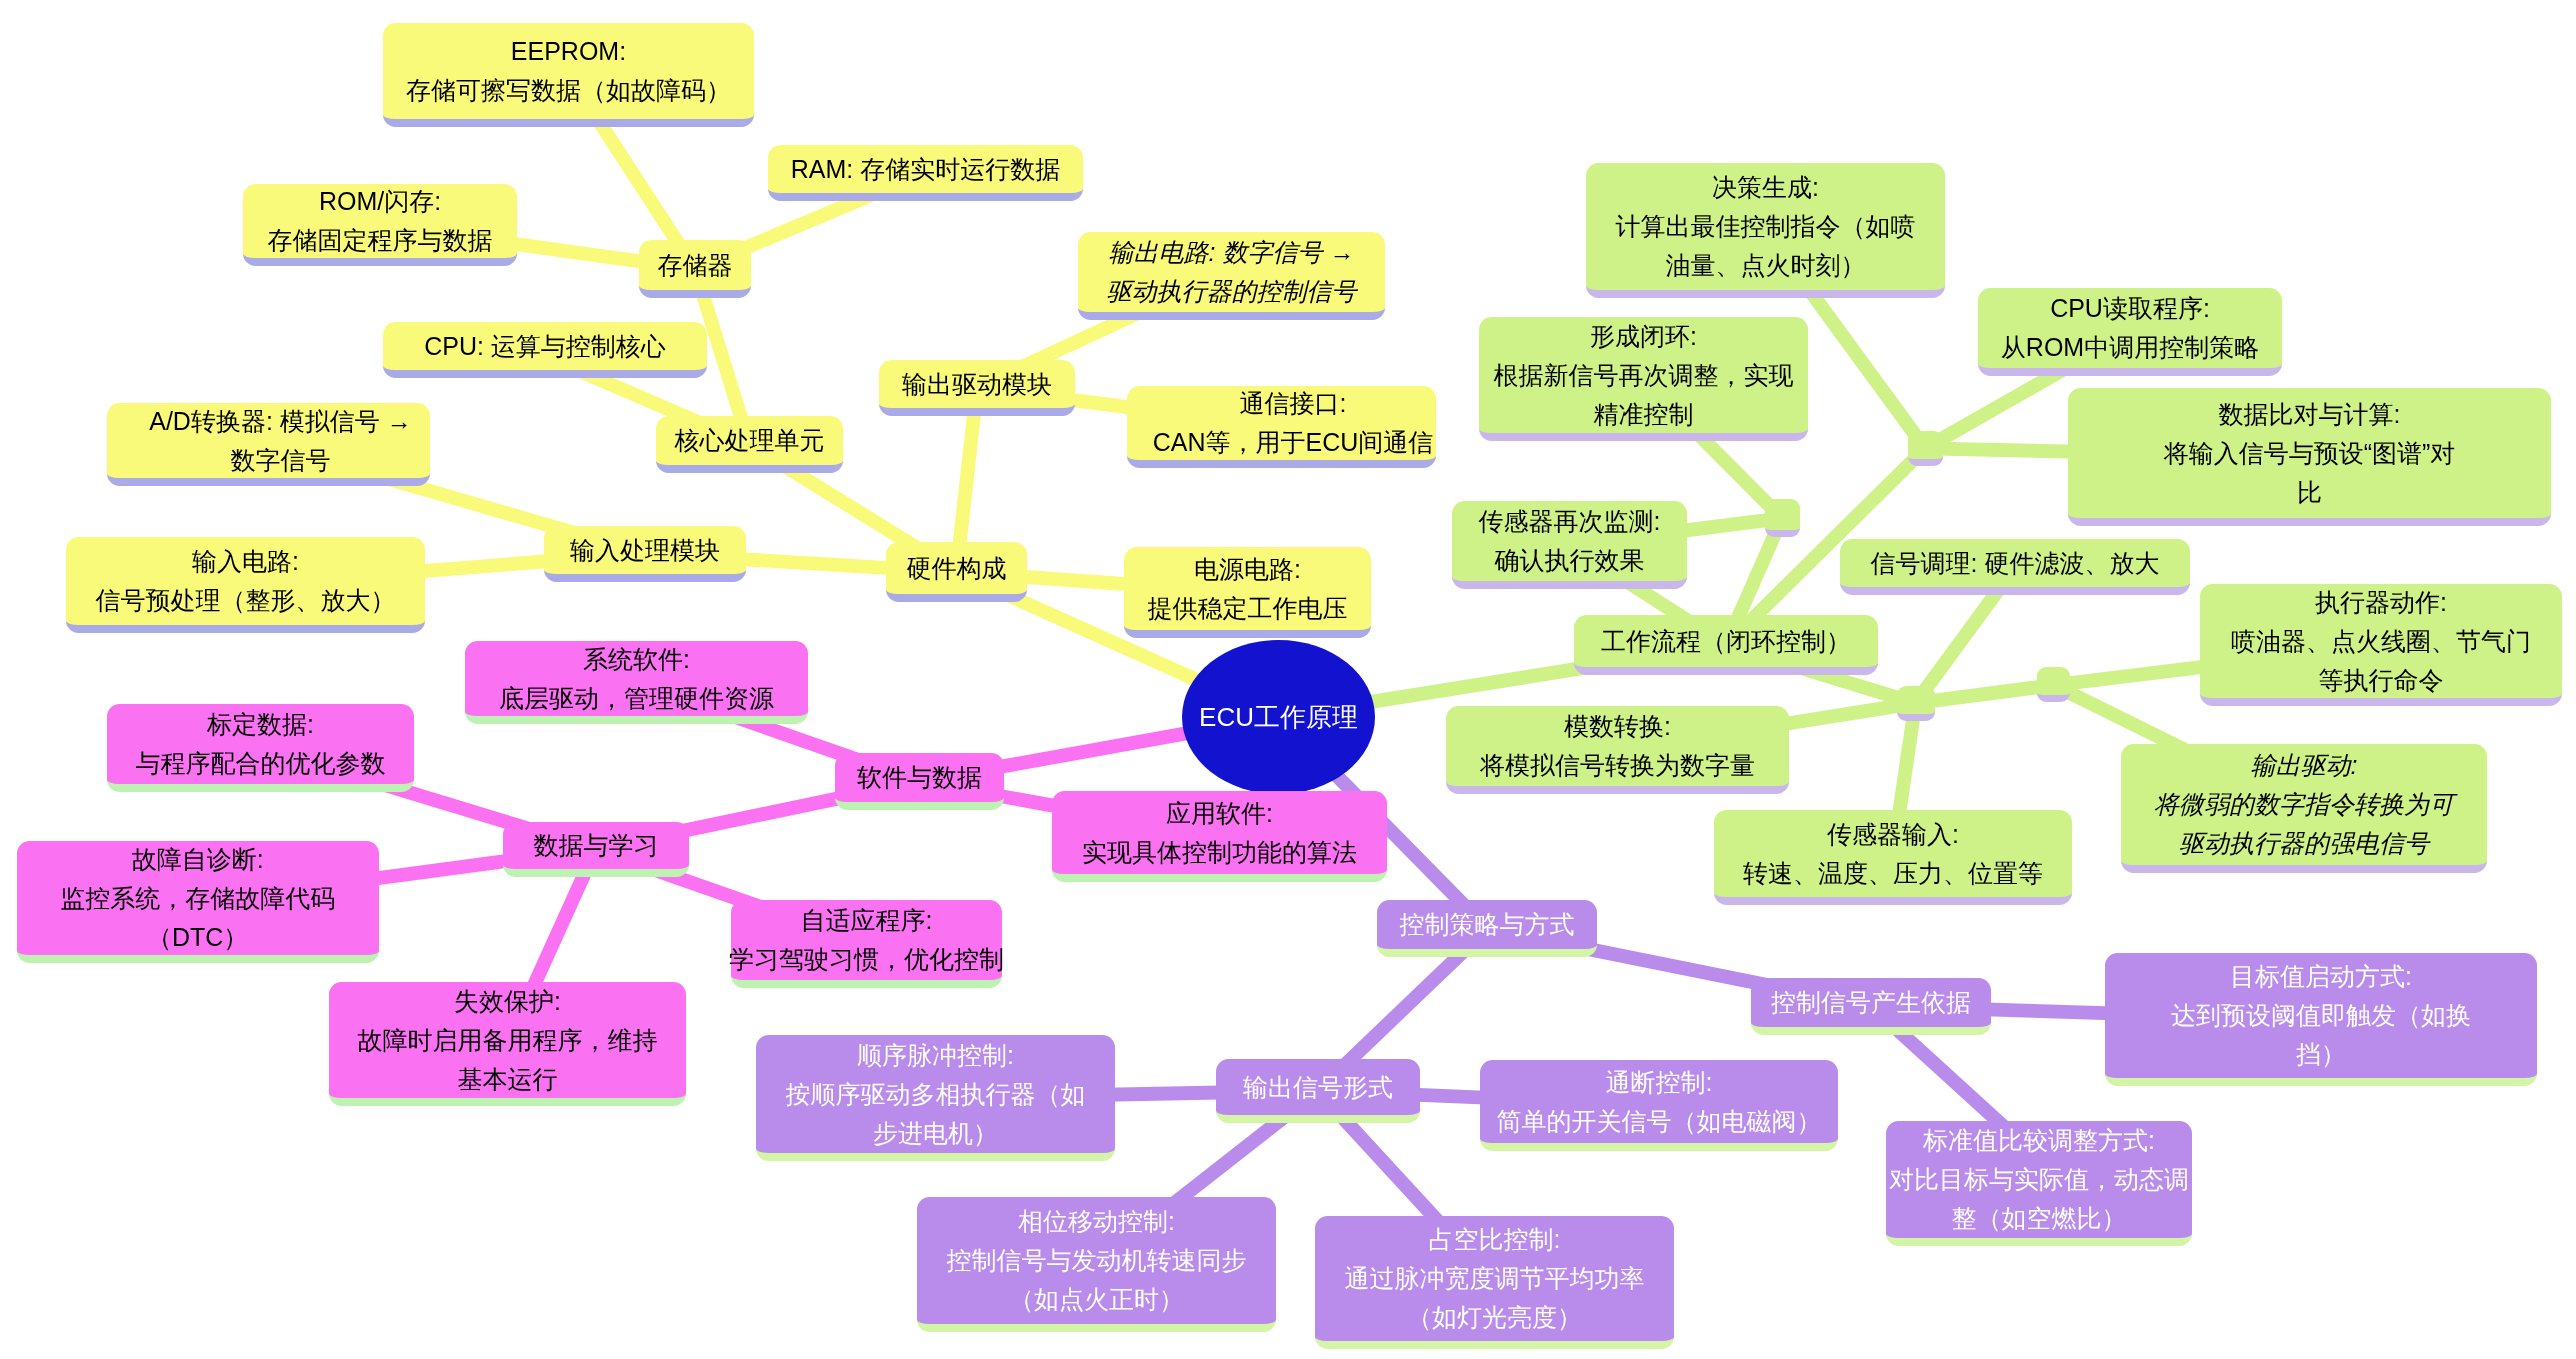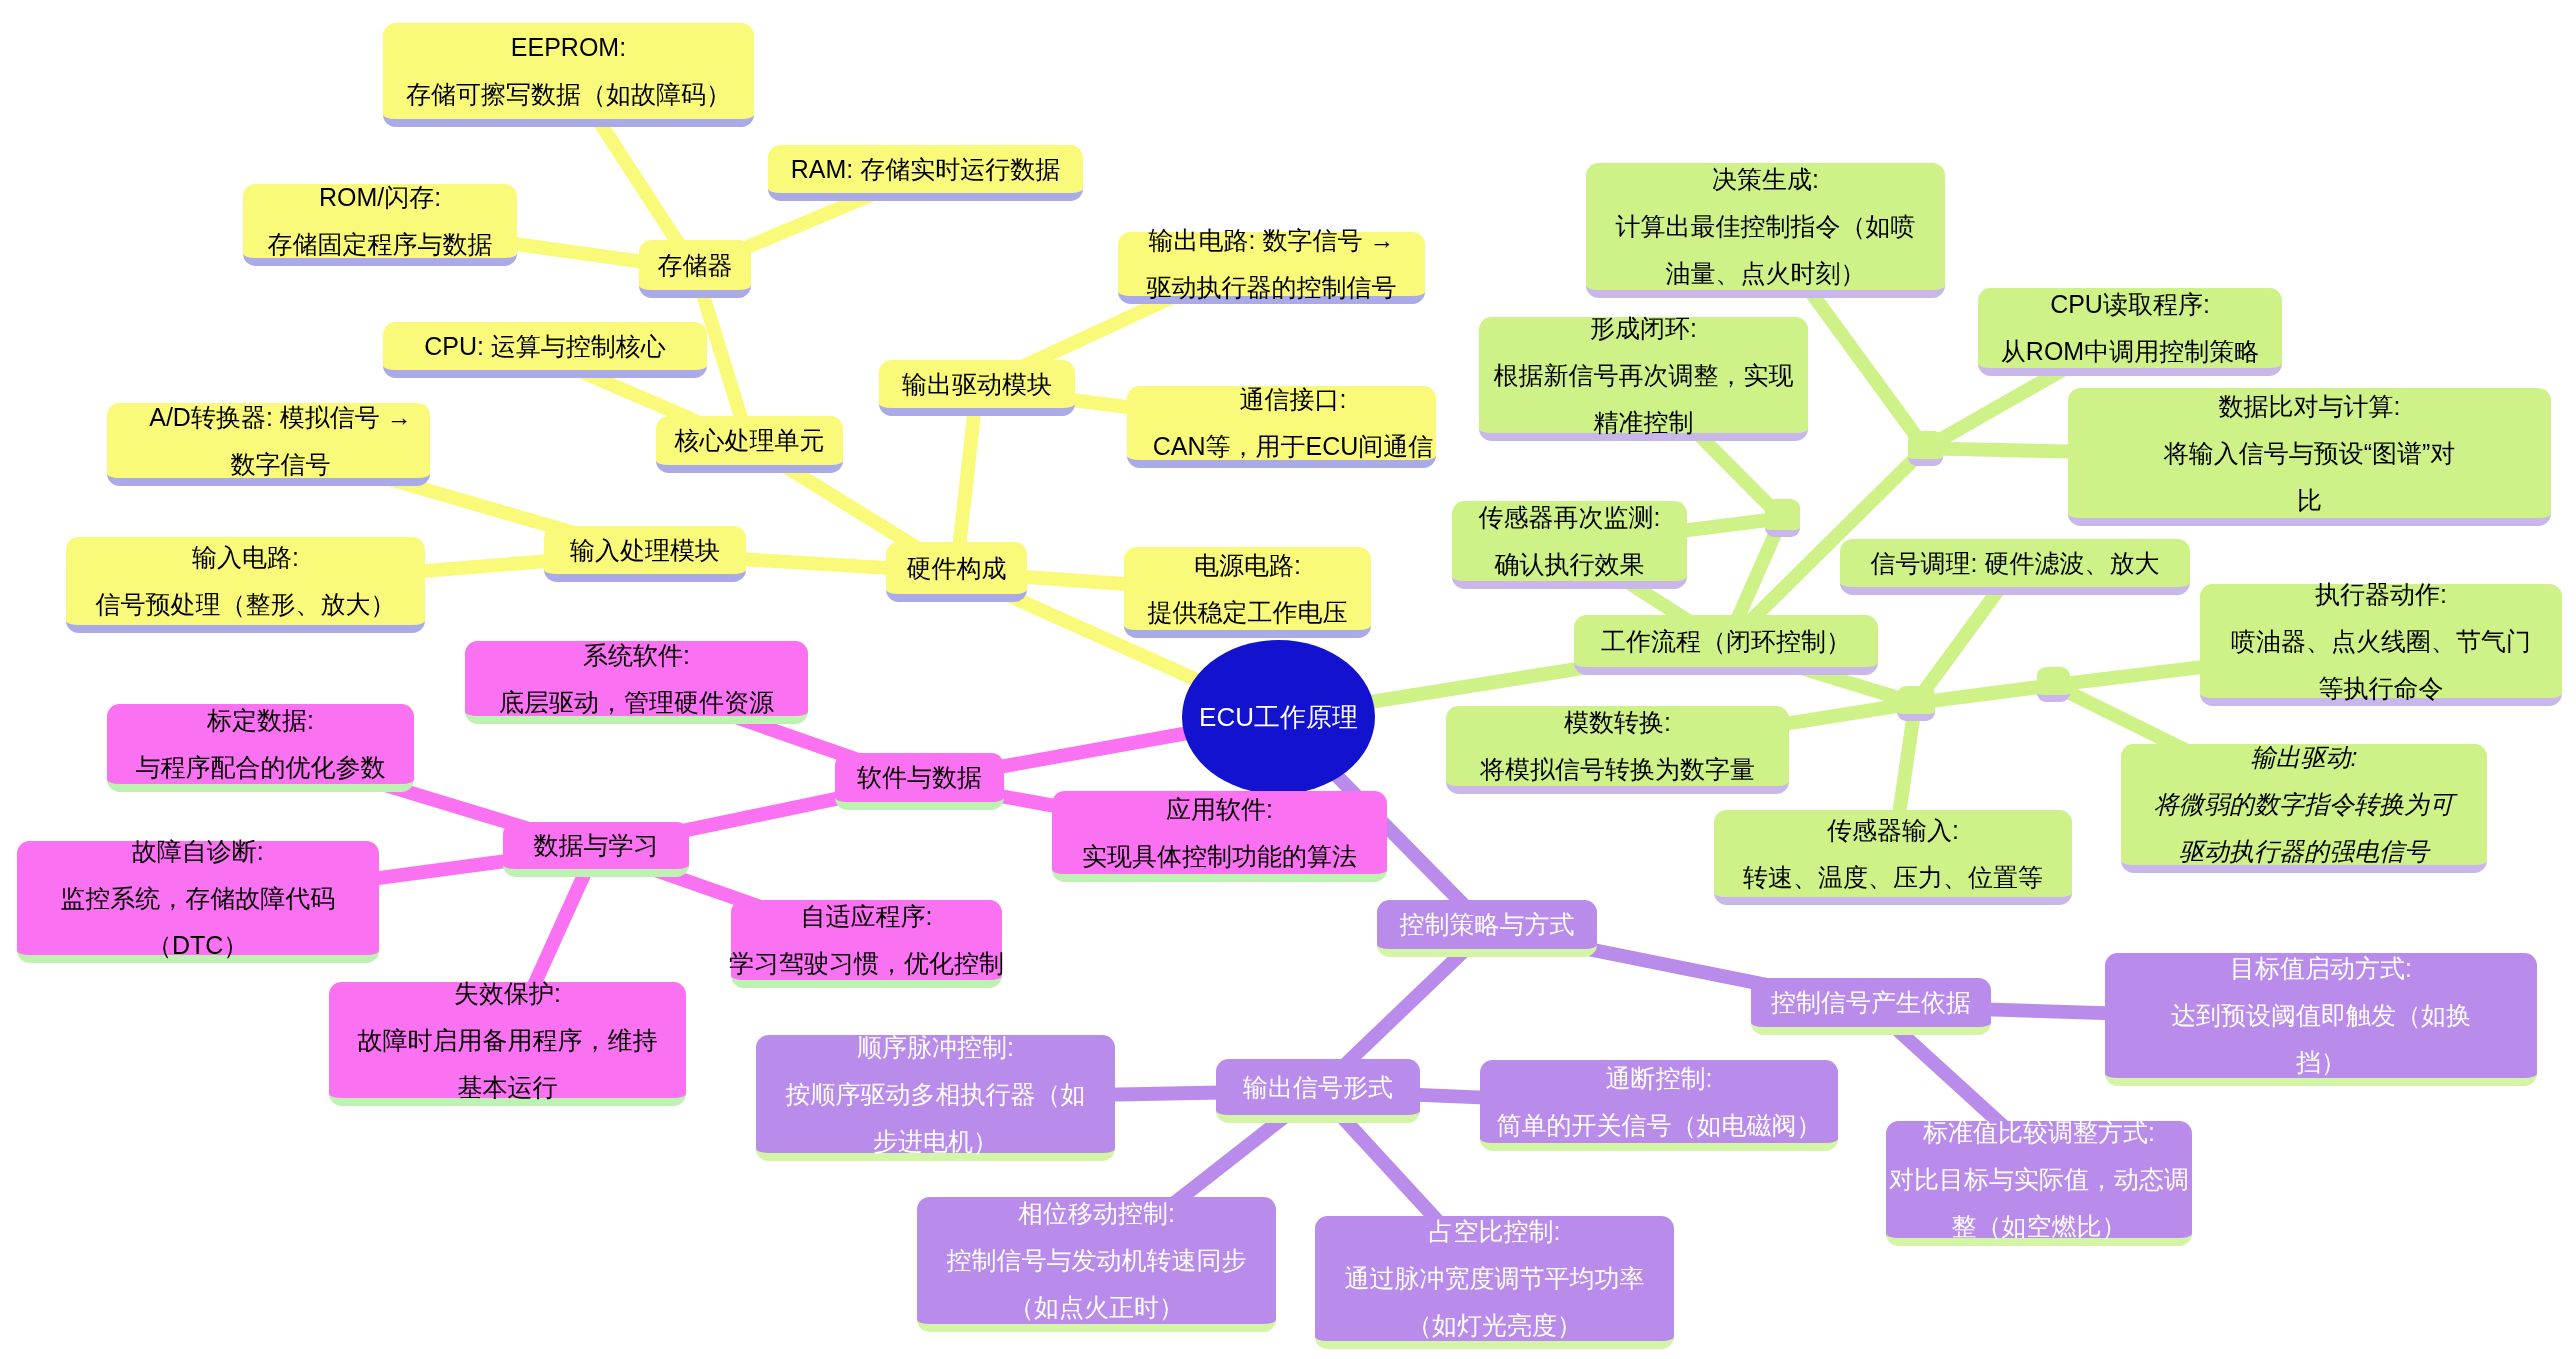--- a/index.html
+++ b/index.html
@@ -13,21 +13,20 @@
   .edges { position:absolute; left:0; top:0; width:2576px; height:1359px; }
   .node {
     position:absolute;
     box-sizing:border-box;
     border-radius:12.5px;
     display:flex; flex-direction:column;
     justify-content:center; align-items:center;
     text-align:right;
     font-size:25px; line-height:39px;
     color:#000000;
-    gap:8px;
   }
   .node .ln { display:block; white-space:nowrap; }
   .branch-hardware { background:#FAFA7A; border-bottom:8.3px solid #AAAAE8; }
   .branch-workflow { background:#CEF287; border-bottom:8.3px solid #C9B7EC; }
   .branch-software { background:#FA71F1; border-bottom:8.3px solid #BEF2B2; }
   .branch-control  { background:#B98CEC; border-bottom:8.3px solid #D4F4A6; color:#ffffff; }
   .shape-ellipse {
     background:#1212CF; border-radius:50%; border-bottom:none;
     color:#ffffff; font-size:26px;
   }
@@ -100,21 +99,21 @@
     <div class="node branch-hardware" style="left: 768px; top: 145px; width: 315px; height: 56px;">
       <span class="ln">RAM: 存储实时运行数据</span>
     </div>
     <div class="node branch-hardware" style="left: 243px; top: 184px; width: 274px; height: 82px;">
       <span class="ln">ROM/闪存:</span>
       <span class="ln">存储固定程序与数据</span>
     </div>
     <div class="node branch-hardware" style="left: 639px; top: 240px; width: 112px; height: 58px;">
       <span class="ln">存储器</span>
     </div>
-    <div class="node branch-hardware" style="left: 1118px; top: 232px; width: 307px; height: 72px;">
+    <div class="node branch-hardware" style="left: 1078px; top: 232px; width: 307px; height: 88px; font-style: italic;">
       <span class="ln">输出电路: 数字信号 →</span>
       <span class="ln">驱动执行器的控制信号</span>
     </div>
     <div class="node branch-hardware" style="left: 383px; top: 322px; width: 324px; height: 56px;">
       <span class="ln">CPU: 运算与控制核心</span>
     </div>
     <div class="node branch-hardware" style="left: 879px; top: 360px; width: 196px; height: 56px;">
       <span class="ln">输出驱动模块</span>
     </div>
     <div class="node branch-hardware" style="left: 656px; top: 416px; width: 187px; height: 57px;">

